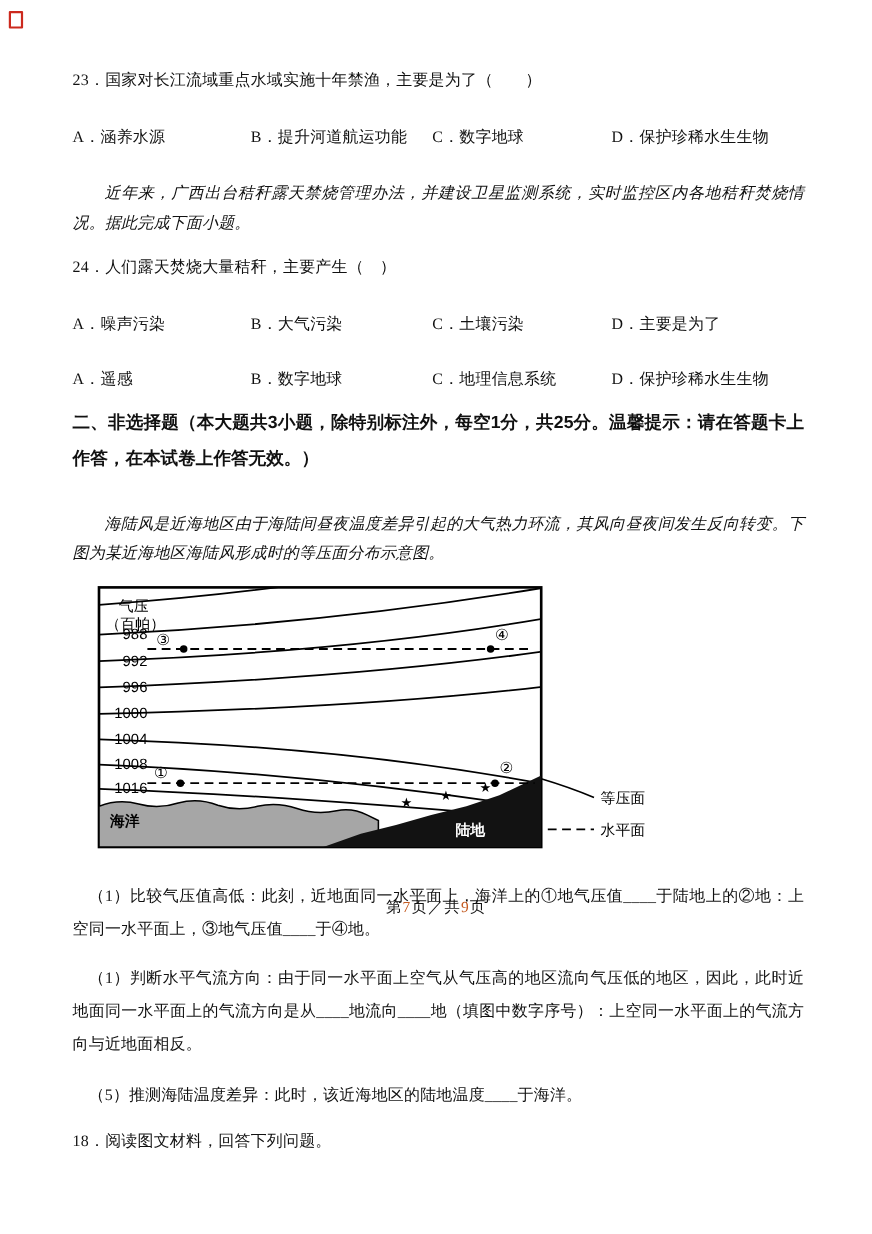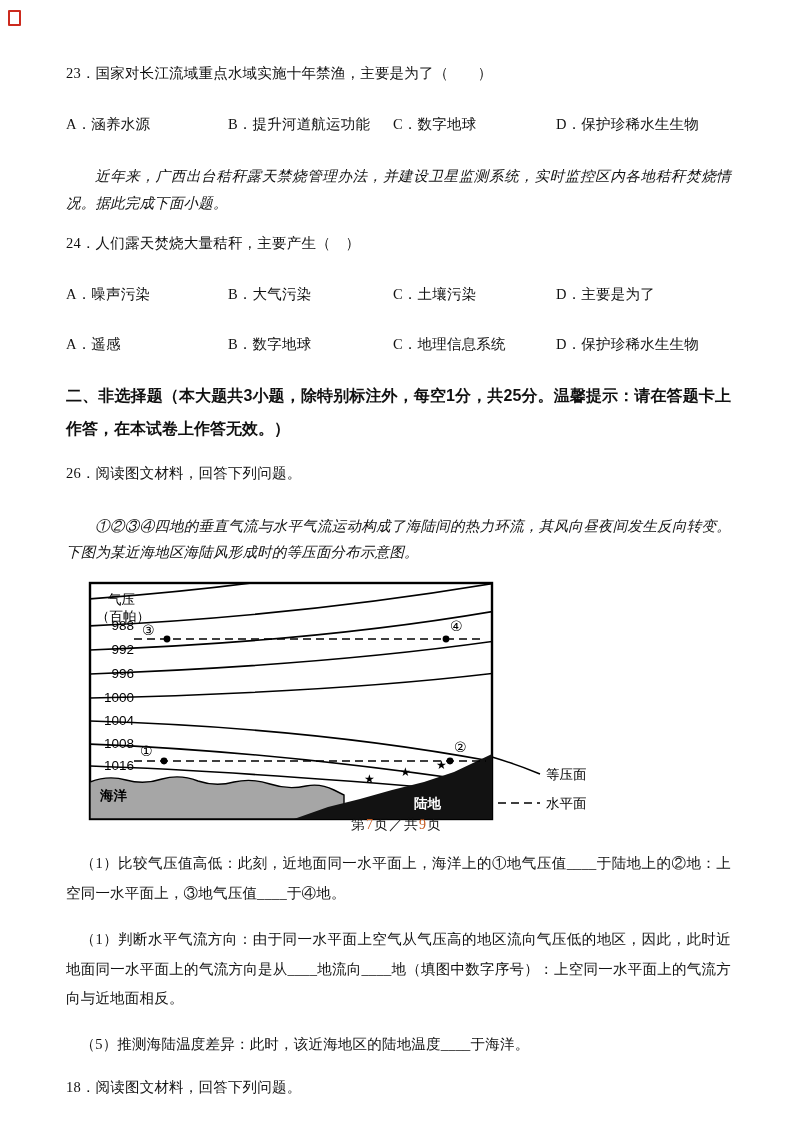--- a/index.html
+++ b/index.html
@@ -45,21 +45,21 @@
     margin-top: 29px;
     letter-spacing: 0.2px;
     font-style: italic;
   }
   .section-title {
     font-family: "Liberation Sans", "DejaVu Sans", sans-serif;
     font-weight: 700;
     font-size: 16px;
     line-height: 2.05;
     text-align: justify;
-    margin-top: 26px;
+    margin-top: 15px;
   }
   .subq {
     font-size: 14.5px;
     line-height: 2.05;
     text-indent: 1em;
     text-align: justify;
     margin-top: 16px;
     letter-spacing: 0.2px;
   }
   .figure-wrap {
@@ -103,22 +103,21 @@
 
   <div class="options">
     <span>A．遥感</span>
     <span>B．数字地球</span>
     <span>C．地理信息系统</span>
     <span>D．保护珍稀水生生物</span>
   </div>
 
   <p class="section-title">二、非选择题（本大题共3小题，除特别标注外，每空1分，共25分。温馨提示：请在答题卡上作答，在本试卷上作答无效。）</p>
 
-  <p class="stem">26．阅读图文材料，回答下列问题。</p>
-  <p class="para">①②③④四地的垂直气流与水平气流运动构成了海陆间的热力环流，其风向昼夜间发生反向转变。下图为某近海地区海陆风形成时的等压面分布示意图。</p>
+  <p class="para">海陆风是近海地区由于海陆间昼夜温度差异引起的大气热力环流，其风向昼夜间发生反向转变。下图为某近海地区海陆风形成时的等压面分布示意图。</p>
 
   <div class="figure-wrap">
     <svg width="522" height="248" viewBox="0 0 522 248">
       <defs>
         <clipPath id="boxClip">
             <rect x="2" y="2" width="402" height="236"></rect>
           </clipPath>
       </defs>
 
       <rect x="2" y="2" width="402" height="236" fill="none" stroke="#000" stroke-width="2.4"></rect>

